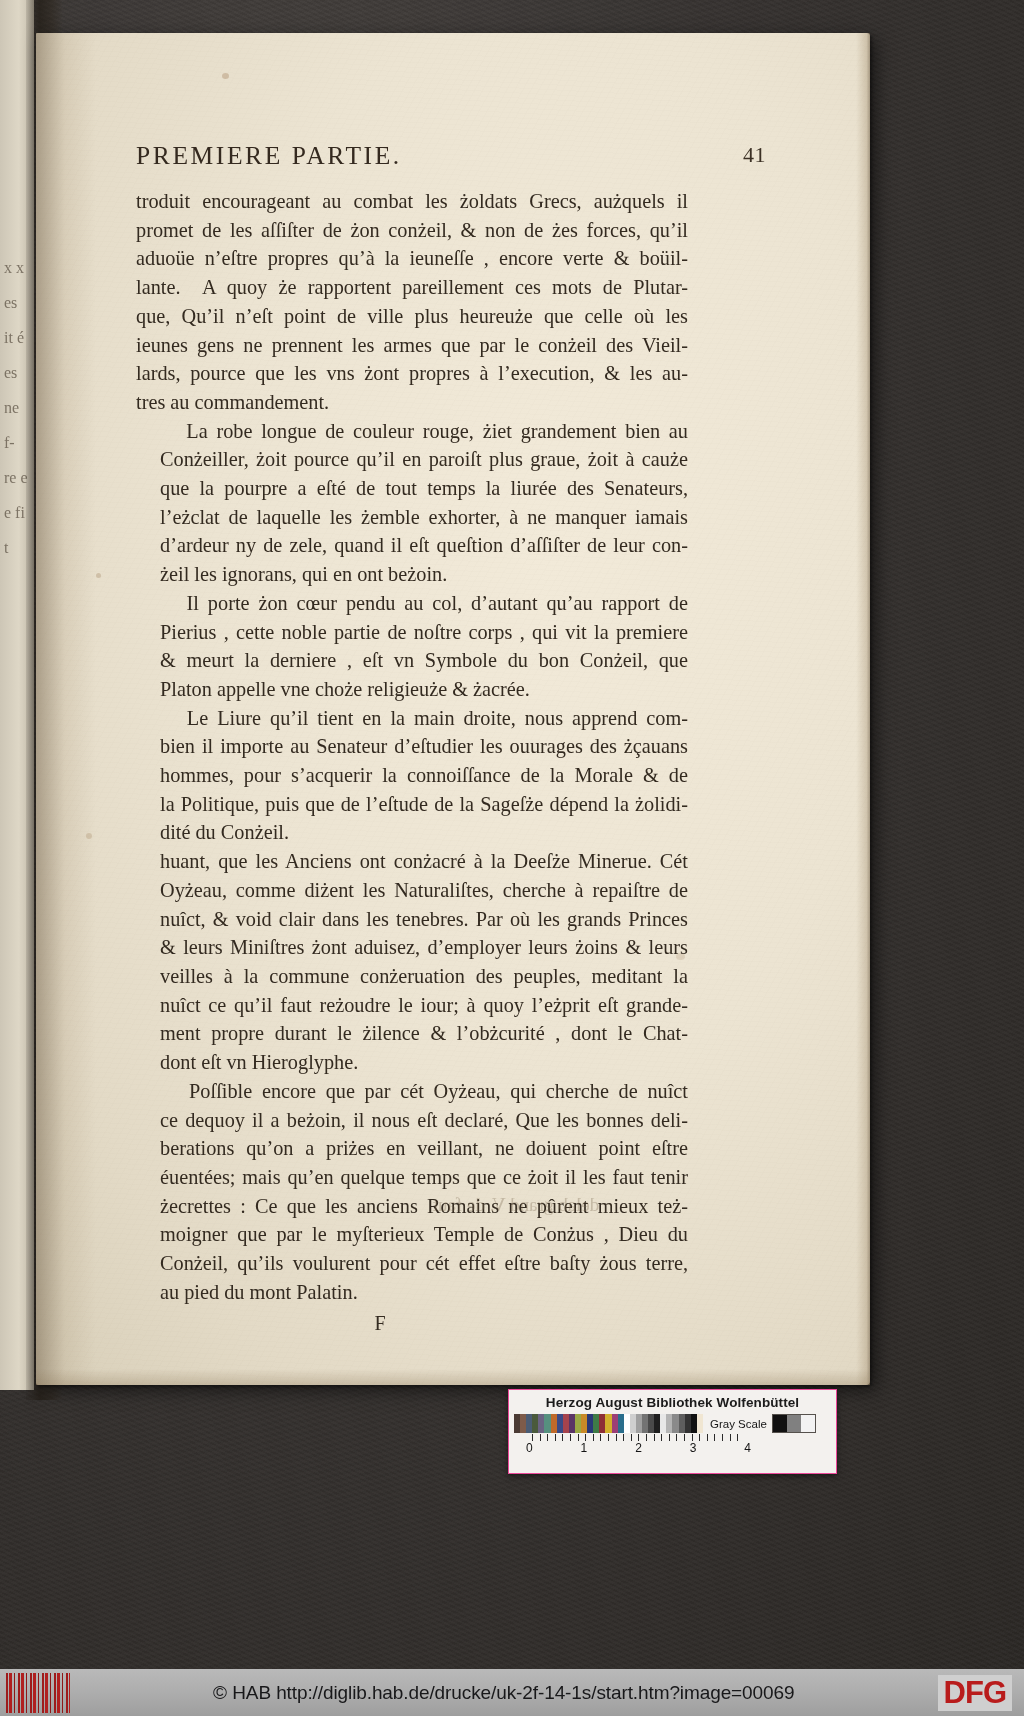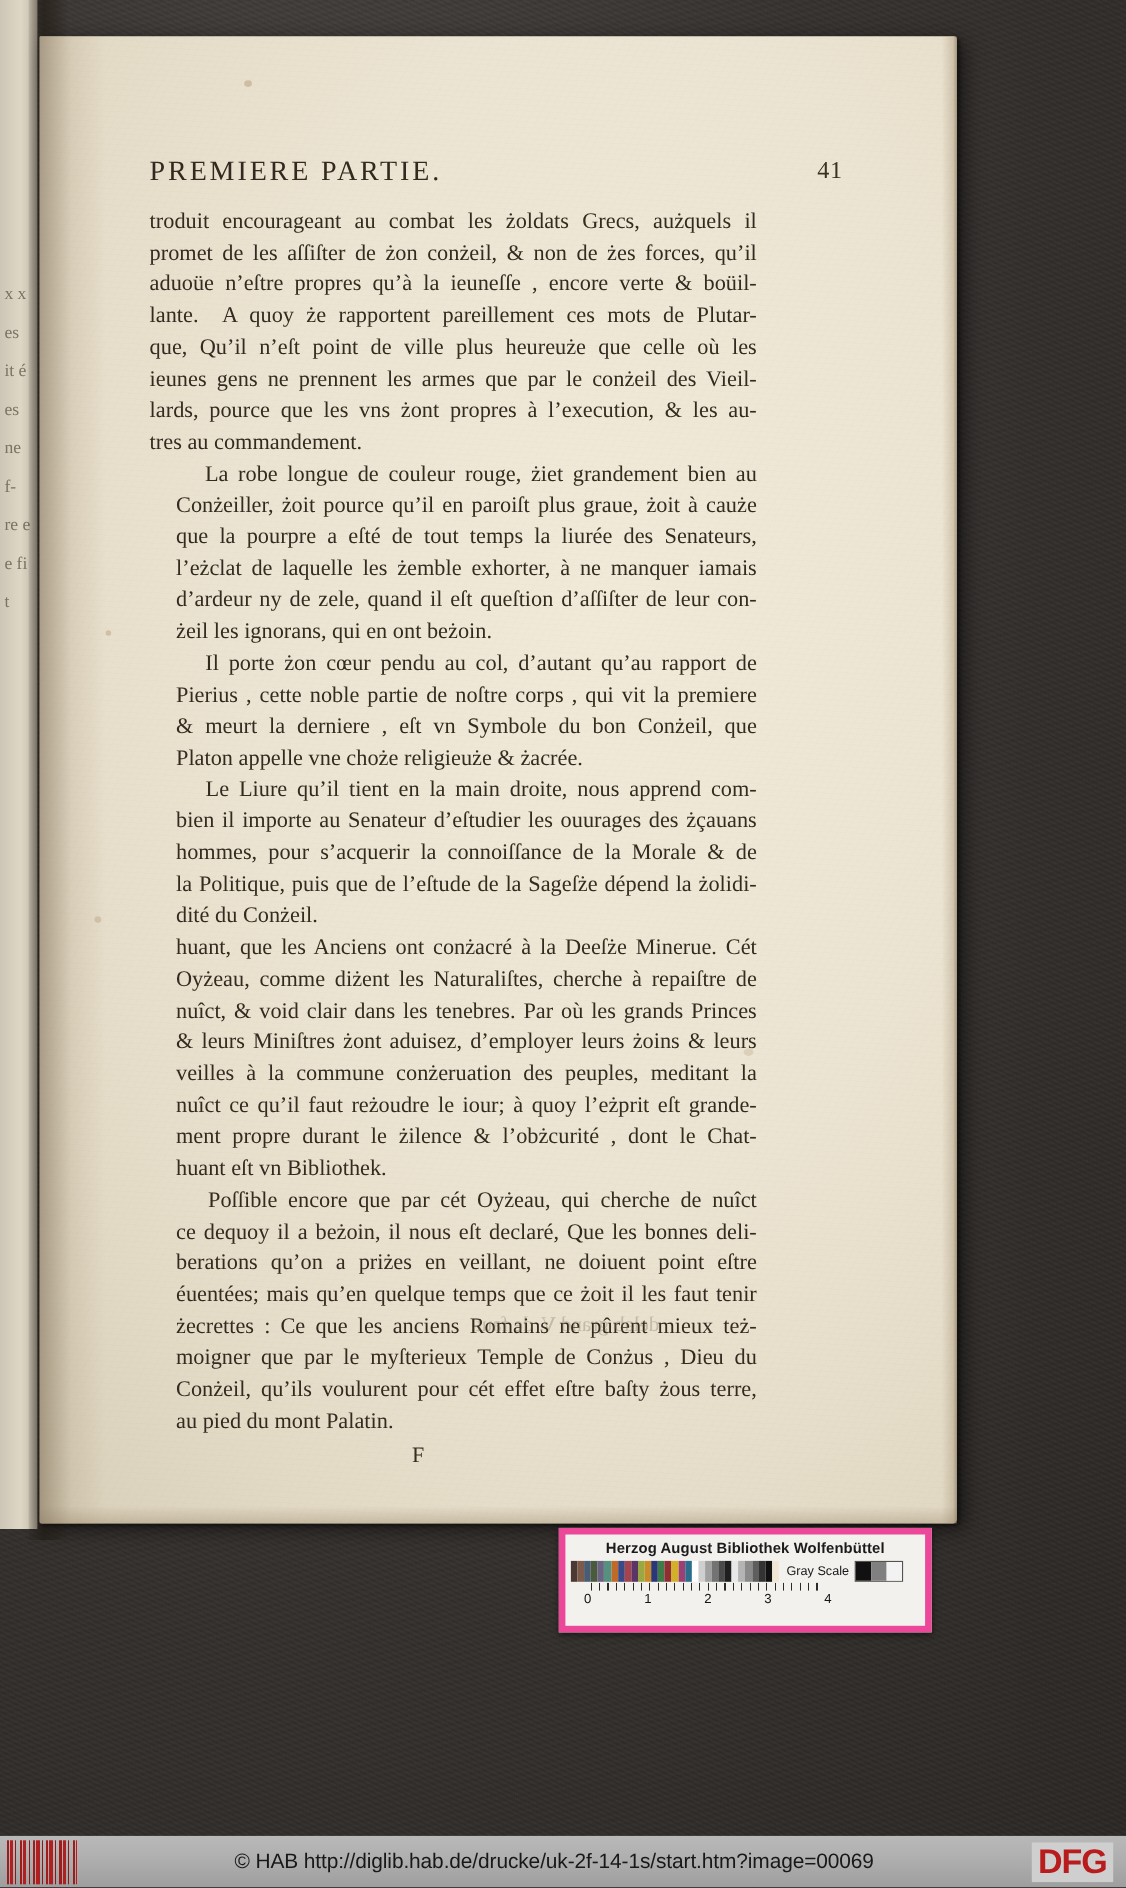--- a/index.html
+++ b/index.html
@@ -185,21 +185,21 @@
   }
 
   
   .target-card {
     position: absolute;
     left: 508px;
     top: 1389px;
     width: 327px;
     height: 83px;
     background: #f3f1ee;
-    border: 6px solid #ec4899;
+    border: 1px solid #ec4899;
     box-shadow: 0 2px 6px rgba(0,0,0,.5);
   }
   .target-title {
     text-align: center;
     font-family: "Liberation Sans", sans-serif;
     font-size: 13.5px;
     font-weight: bold;
     color: #1b1b1b;
     padding-top: 5px;
     letter-spacing: .1px;
@@ -361,21 +361,21 @@
           <span class="ln">dité du Conżeil.</span>
         </p>
       <p class="para">
           <span class="ln" style="white-space: pre-wrap; text-align: justify; text-align-last: justify;">huant, que les Anciens ont conżacré à la Deeſże Minerue. Cét</span>
           <span class="ln" style="white-space: pre-wrap; text-align: justify; text-align-last: justify;">Oyżeau, comme diżent les Naturaliſtes, cherche à repaiſtre de</span>
           <span class="ln" style="white-space: pre-wrap; text-align: justify; text-align-last: justify;">nuîct, &amp; void clair dans les tenebres. Par où les grands Princes</span>
           <span class="ln" style="white-space: pre-wrap; text-align: justify; text-align-last: justify;">&amp; leurs Miniſtres żont aduisez, d’employer leurs żoins &amp; leurs</span>
           <span class="ln" style="white-space: pre-wrap; text-align: justify; text-align-last: justify;">veilles à la commune conżeruation des peuples, meditant la</span>
           <span class="ln" style="white-space: pre-wrap; text-align: justify; text-align-last: justify;">nuîct ce qu’il faut reżoudre le iour; à quoy l’eżprit eſt grande-</span>
           <span class="ln" style="white-space: pre-wrap; text-align: justify; text-align-last: justify;">ment propre durant le żilence &amp; l’obżcurité , dont le Chat-</span>
-          <span class="ln">huant eſt vn Bibliothek.</span>
+          <span class="ln">dont eſt vn Hieroglyphe.</span>
         </p>
       <p class="para">
           <span class="ln" style="white-space: pre-wrap; text-align: justify; text-align-last: justify;">   Poſſible encore que par cét Oyżeau, qui cherche de nuîct</span>
           <span class="ln" style="white-space: pre-wrap; text-align: justify; text-align-last: justify;">ce dequoy il a beżoin, il nous eſt declaré, Que les bonnes deli-</span>
           <span class="ln" style="white-space: pre-wrap; text-align: justify; text-align-last: justify;">berations qu’on a priżes en veillant, ne doiuent point eſtre</span>
           <span class="ln" style="white-space: pre-wrap; text-align: justify; text-align-last: justify;">éuentées; mais qu’en quelque temps que ce żoit il les faut tenir</span>
           <span class="ln" style="white-space: pre-wrap; text-align: justify; text-align-last: justify;">żecrettes : Ce que les anciens Romains ne pûrent mieux też-</span>
           <span class="ln" style="white-space: pre-wrap; text-align: justify; text-align-last: justify;">moigner que par le myſterieux Temple de Conżus , Dieu du</span>
           <span class="ln" style="white-space: pre-wrap; text-align: justify; text-align-last: justify;">Conżeil, qu’ils voulurent pour cét effet eſtre baſty żous terre,</span>
           <span class="ln">au pied du mont Palatin.</span>

